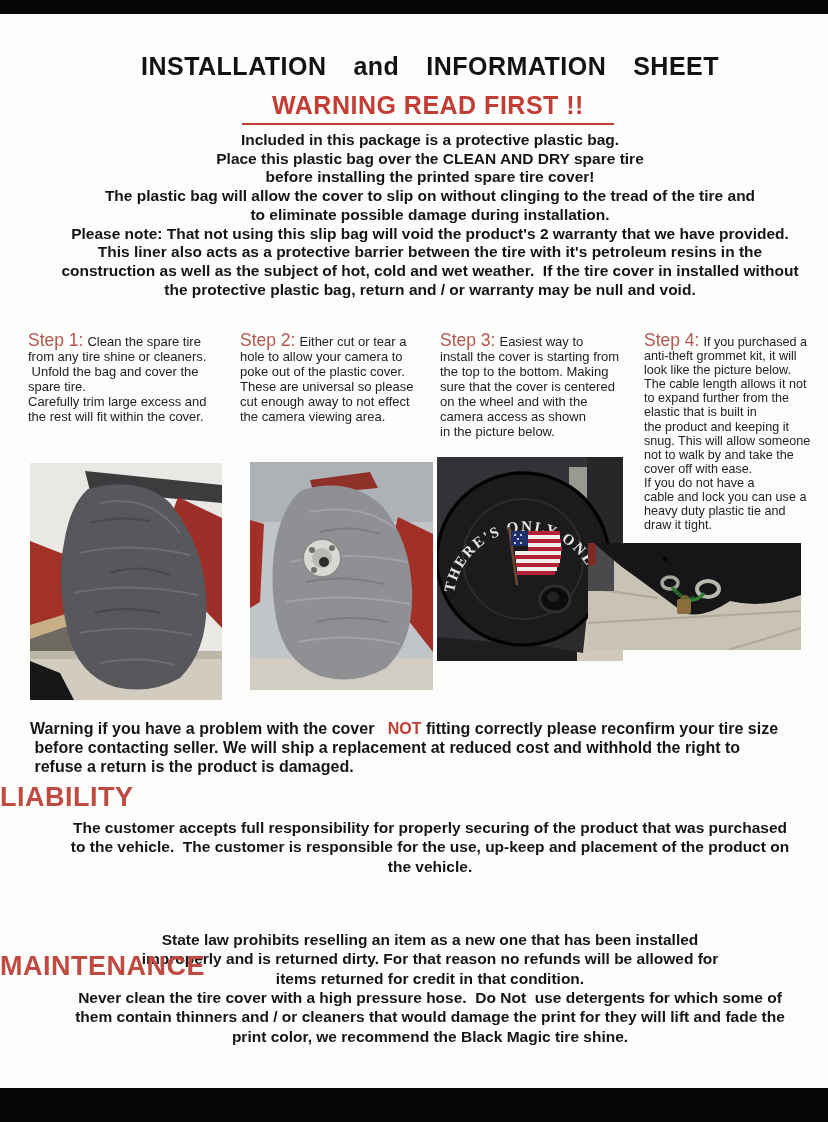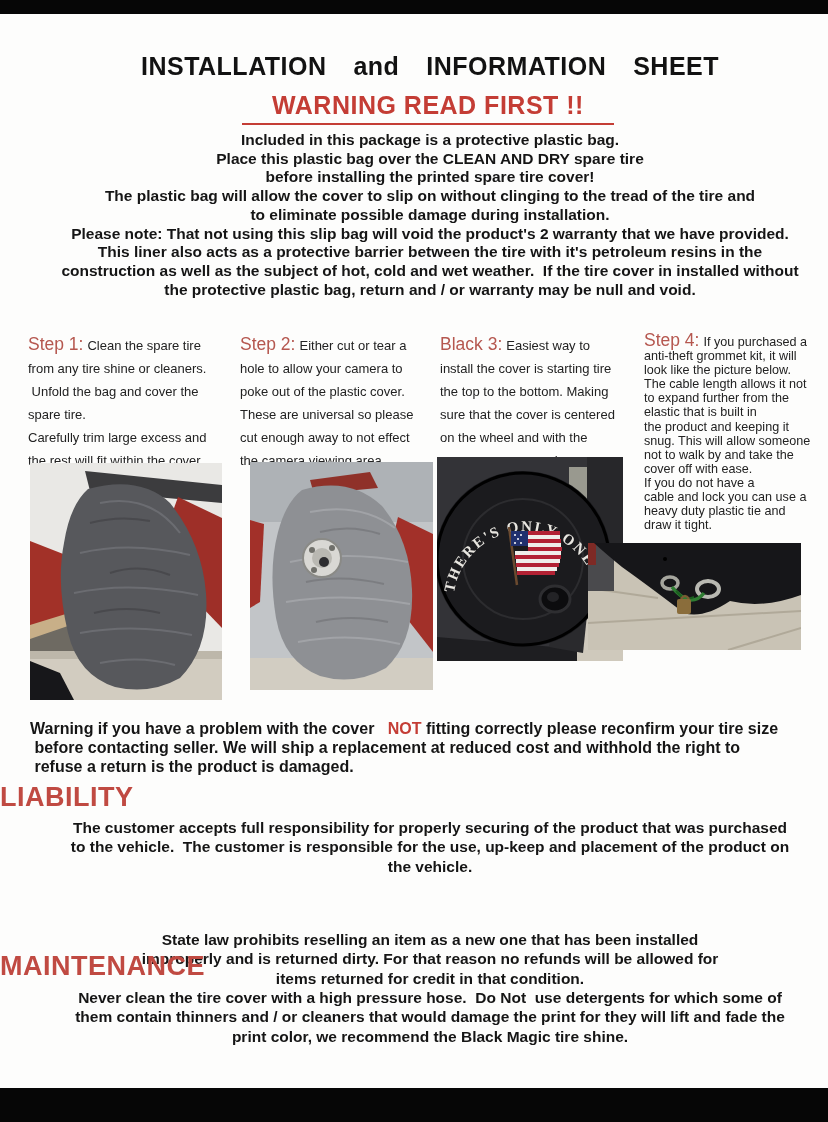--- a/index.html
+++ b/index.html
@@ -23,21 +23,21 @@
   .warn-head{
     display:inline-block;font-size:25px;font-weight:bold;color:#c43d35;
     letter-spacing:.5px;border-bottom:2px solid #c43d35;padding:0 30px 3px 30px;white-space:pre;
   }
   .intro{
     position:absolute;top:131px;left:0;right:0;
     text-align:center;font-size:15.5px;font-weight:bold;
     line-height:18.7px;white-space:pre;color:#151515;
   }
 
-  .step{position:absolute;top:333px;font-size:13px;line-height:23px;color:#222;}
+  .step{position:absolute;top:333px;font-size:13px;line-height:15px;color:#222;}
   .step-1{left:28px;width:205px;}
   .step-2{left:240px;width:205px;}
   .step-3{left:440px;width:202px;}
   .step-4{left:644px;width:182px;font-size:12.6px;line-height:14.1px;}
   .step-label{color:#b5574f;font-size:17.5px;font-weight:normal;margin-right:4px;}
   .step-body{white-space:pre;}
 
   .photo{position:absolute;display:block;}
   .photo-1{left:30px;top:463px;}
   .photo-2{left:250px;top:462px;}
@@ -97,22 +97,22 @@
   </div>
   <div class="step step-2">
     <span class="step-label">Step 2:</span><span class="step-body">Either cut or tear a
 hole to allow your camera to
 poke out of the plastic cover.
 These are universal so please
 cut enough away to not effect
 the camera viewing area.</span>
   </div>
   <div class="step step-3">
-    <span class="step-label">Black 3:</span><span class="step-body">Easiest way to
-install the cover is starting tire
+    <span class="step-label">Step 3:</span><span class="step-body">Easiest way to
+install the cover is starting from
 the top to the bottom. Making
 sure that the cover is centered
 on the wheel and with the
 camera access as shown
 in the picture below.</span>
   </div>
   <div class="step step-4">
     <span class="step-label">Step 4:</span><span class="step-body">If you purchased a
 anti-theft grommet kit, it will
 look like the picture below.

